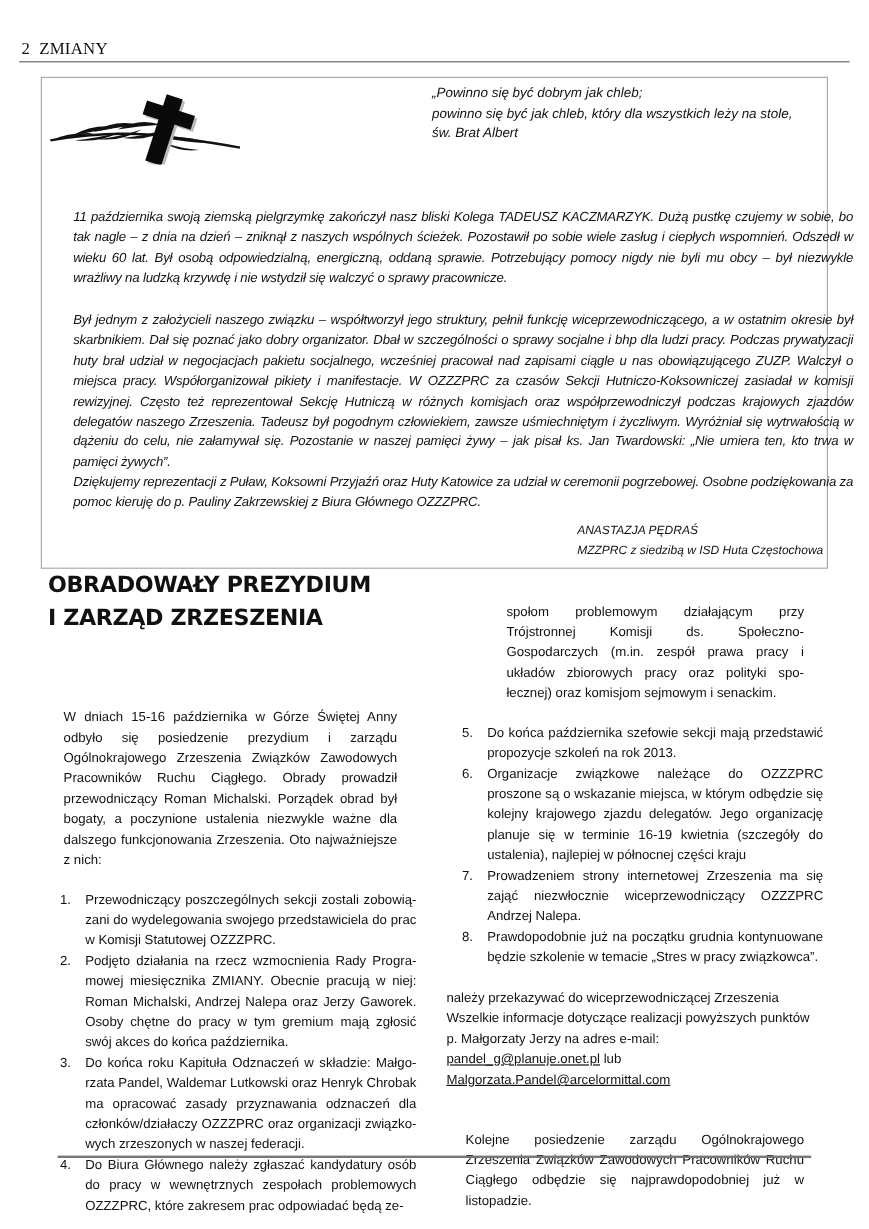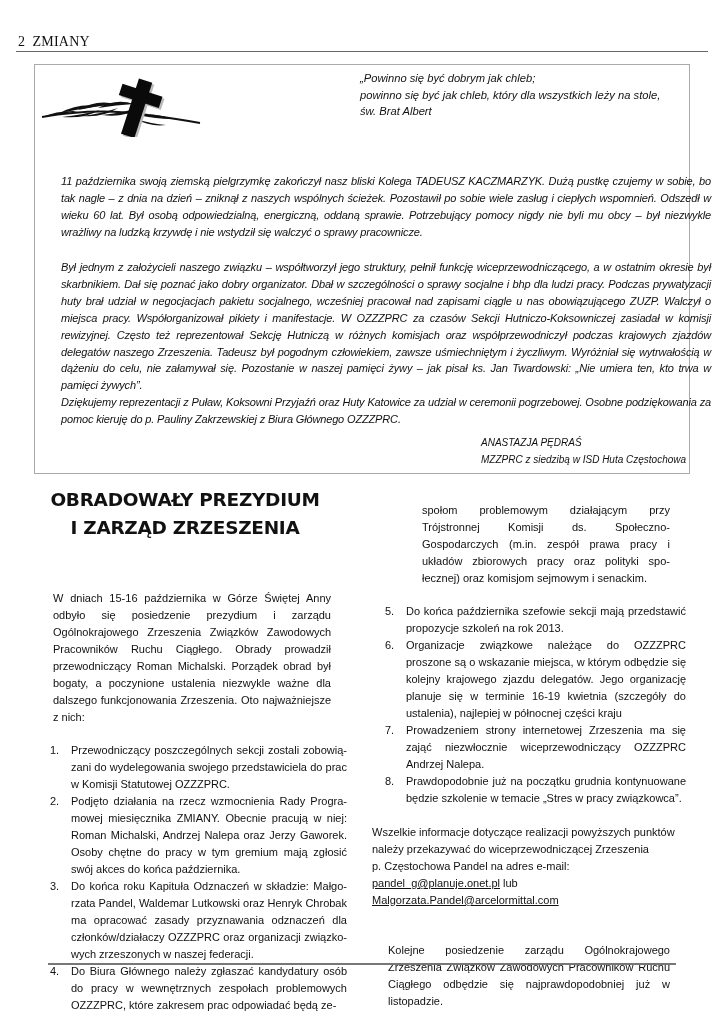--- a/index.html
+++ b/index.html
@@ -11,21 +11,21 @@
   .cross-art { position: absolute; left: 38px; top: 77px; width: 170px; height: 60px; }
   .quote { position: absolute; left: 360px; top: 70px; width: 330px; font-family: "Liberation Sans", sans-serif; font-style: italic; font-size: 11.2px; line-height: 16.6px; }
   .quote div { white-space: nowrap; }
 
   .obit-text { position: absolute; left: 37px; width: 650px; font-family: "Liberation Sans", sans-serif; font-style: italic; font-size: 11px; line-height: 16.9px; text-align: justify; letter-spacing: -0.15px; margin-left: 24px; }
   .obit-p1 { top: 162px; }
   .obit-p2 { top: 248px; }
   .obit-p3 { top: 383px; }
   .signature { position: absolute; left: 433px; top: 434px; font-family: "Liberation Sans", sans-serif; font-style: italic; font-size: 10px; line-height: 17px; margin-left: 48px; }
 
-  .article-title { position: absolute; left: 40px; top: 486px; width: 290px; text-align: center; font-family: "DejaVu Sans", sans-serif; font-weight: bold; font-size: 18.5px; line-height: 28px; letter-spacing: -0.3px; }
+  .article-title { position: absolute; left: 40px; top: 474px; width: 290px; font-family: "DejaVu Sans", sans-serif; font-weight: bold; font-size: 18.5px; line-height: 28px; letter-spacing: -0.3px; }
 
   .col { position: absolute; font-family: "Liberation Sans", sans-serif; font-size: 11px; line-height: 17px; text-align: justify; }
   .col-left { left: 37px; top: 574px; width: 310px; }
   .col-right { left: 372px; top: 486px; width: 314px; }
 
   .list { list-style: none; margin: 0; padding: 0; }
   .list li { position: relative; padding-left: 34px; text-align: justify; }
   .list .num { position: absolute; left: 13px; top: 0; }
   .col-left .list { margin-top: 15px; padding-left: 0; }
   .col-right .cont { padding-left: 34px; }
@@ -109,23 +109,23 @@
 <div class="col col-right">
   <p class="p-block cont">społom problemowym działającym przy Trójstronnej Komisji ds. Społeczno-Gospodarczych (m.in. zespół pra­wa pracy i układów zbiorowych pracy oraz polityki spo­łecznej) oraz komisjom sejmowym i senackim.</p>
   <ol class="list">
     <li><span class="num">5.</span><span>Do końca października szefowie sekcji mają przedsta­wić propozycje szkoleń na rok 2013.</span></li>
     <li><span class="num">6.</span><span>Organizacje związkowe należące do OZZZPRC proszone są o wskazanie miejsca, w którym odbędzie się kolejny krajowego zjazdu delegatów. Jego organizację planuje się w terminie 16-19 kwietnia (szczegóły do ustalenia), najlepiej w północnej części kraju</span></li>
     <li><span class="num">7.</span><span>Prowadzeniem strony internetowej Zrzeszenia ma się zająć niezwłocznie wiceprzewodniczący OZZZPRC Andrzej Nalepa.</span></li>
     <li><span class="num">8.</span><span>Prawdopodobnie już na początku grudnia kontynuowa­ne będzie szkolenie w temacie „Stres w pracy związ­kowca”.</span></li>
   </ol>
   <div class="gap"></div>
   <div>
+    <div>należy przekazywać do wiceprzewodniczącej Zrzeszenia</div>
     <div>Wszelkie informacje dotyczące realizacji powyższych punktów</div>
-    <div>należy przekazywać do wiceprzewodniczącej Zrzeszenia</div>
-    <div>p. Częstochowa Pandel na adres e-mail:</div>
+    <div>p. Małgorzaty Jerzy na adres e-mail:</div>
     <div><a class="link">pandel_g@planuje.onet.pl</a><span> lub</span></div>
     <div><a class="link">Malgorzata.Pandel@arcelormittal.com</a></div>
   </div>
   <div class="gap"></div>
   <p class="p-block">Kolejne posiedzenie zarządu Ogólnokrajowego Zrzeszenia Związków Zawodowych Pracowników Ruchu Ciągłego odbędzie się najprawdopodobniej już w listopadzie.</p>
   <div class="right-align">Oprac. MZ</div>
 </div>
 
 <div class="footer-rule"></div>
 

